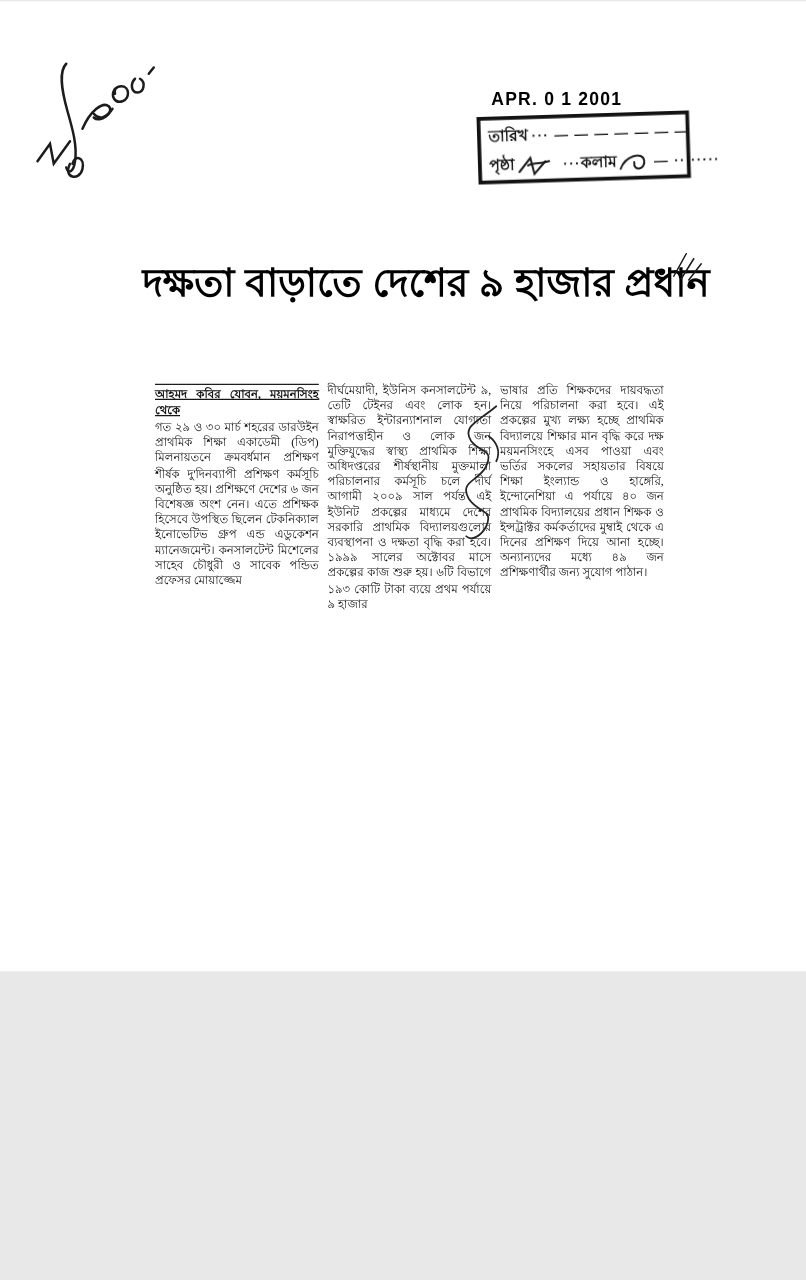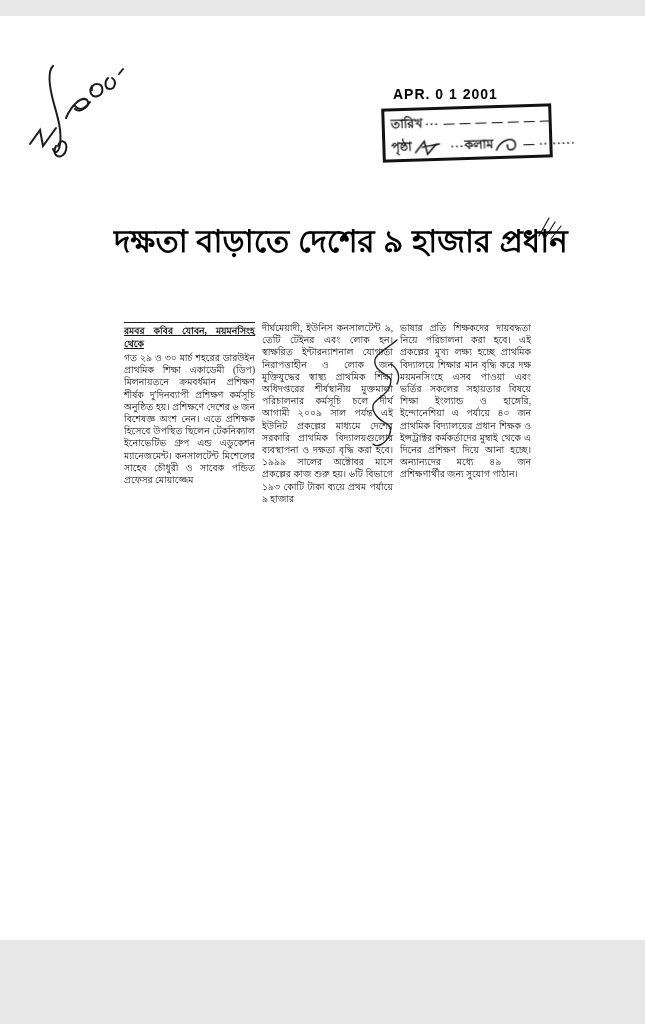--- a/index.html
+++ b/index.html
@@ -1,17 +1,17 @@
 <!DOCTYPE html>
 <html><head>
 <meta charset="utf-8">
 <style>
   html,body { margin:0; padding:0; background:#e8e8e8; }
   .scan-page {
-    position:relative; width:645px; height:924px; margin:16px auto;
+    position:relative; width:645px; height:776px; margin:1px auto;
     background:#ffffff; overflow:hidden;
     font-family:"Liberation Sans", sans-serif;
     color:#1b1b1b;
   }
   
   .signature { position:absolute; left:20px; top:40px; width:105px; height:105px; }
   .signature svg path { stroke:#1c1c1c; stroke-width:2; fill:none; stroke-linecap:round; }
 
   
   .stamp-date {
@@ -119,21 +119,21 @@
   <div class="headline-scratch">
     <svg width="34" height="30" viewBox="0 0 34 30">
       <path d="M6,24 L16,6"></path>
       <path d="M12,26 L22,10"></path>
       <path d="M18,27 L28,14"></path>
     </svg>
   </div>
 
   <div class="article">
     <div class="article-col">
-      <div class="byline">রমবর কবির যোবন, ময়মনসিংহ থেকে</div>
+      <div class="byline">আহমদ কবির যোবন, ময়মনসিংহ থেকে</div>
       <span>গত ২৯ ও ৩০ মার্চ শহরের ডারউইন প্রাথমিক শিক্ষা একাডেমী (ডিপ) মিলনায়তনে ক্রমবর্ধমান প্রশিক্ষণ শীর্ষক দু'দিনব্যাপী প্রশিক্ষণ কর্মসূচি অনুষ্ঠিত হয়। প্রশিক্ষণে দেশের ৬ জন বিশেষজ্ঞ অংশ নেন। এতে প্রশিক্ষক হিসেবে উপস্থিত ছিলেন টেকনিক্যাল ইনোভেটিভ গ্রুপ এন্ড এডুকেশন ম্যানেজমেন্ট। কনসালটেন্ট মিশেলের সাহেব চৌধুরী ও সাবেক পন্ডিত প্রফেসর মোয়াজ্জেম</span>
     </div>
     <div class="article-col">
       <span>দীর্ঘমেয়াদী, ইউনিস কনসালটেন্ট ৯, তেটি টেইনর এবং লোক হন। স্বাক্ষরিত ইন্টারন্যাশনাল যোগ্যতা নিরাপত্তাহীন ও লোক জন মুক্তিযুদ্ধের স্বাস্থ্য প্রাথমিক শিক্ষা অধিদপ্তরের শীর্ষস্থানীয় মুক্তমালা পরিচালনার কর্মসূচি চলে দীর্ঘ আগামী ২০০৯ সাল পর্যন্ত এই ইউনিট প্রকল্পের মাধ্যমে দেশের সরকারি প্রাথমিক বিদ্যালয়গুলোর ব্যবস্থাপনা ও দক্ষতা বৃদ্ধি করা হবে। ১৯৯৯ সালের অক্টোবর মাসে প্রকল্পের কাজ শুরু হয়। ৬টি বিভাগে ১৯৩ কোটি টাকা ব্যয়ে প্রথম পর্যায়ে ৯ হাজার</span>
     </div>
     <div class="article-col">
       <span>ভাষার প্রতি শিক্ষকদের দায়বদ্ধতা নিয়ে পরিচালনা করা হবে। এই প্রকল্পের মুখ্য লক্ষ্য হচ্ছে প্রাথমিক বিদ্যালয়ে শিক্ষার মান বৃদ্ধি করে দক্ষ ময়মনসিংহে এসব পাওয়া এবং ভর্তির সকলের সহায়তার বিষয়ে শিক্ষা ইংল্যান্ড ও হাঙ্গেরি, ইন্দোনেশিয়া এ পর্যায়ে ৪০ জন প্রাথমিক বিদ্যালয়ের প্রধান শিক্ষক ও ইন্সট্রাক্টর কর্মকর্তাদের মুম্বাই থেকে এ দিনের প্রশিক্ষণ দিয়ে আনা হচ্ছে। অন্যান্যদের মধ্যে ৪৯ জন প্রশিক্ষণার্থীর জন্য সুযোগ পাঠান।</span>
     </div>
   </div>
 

